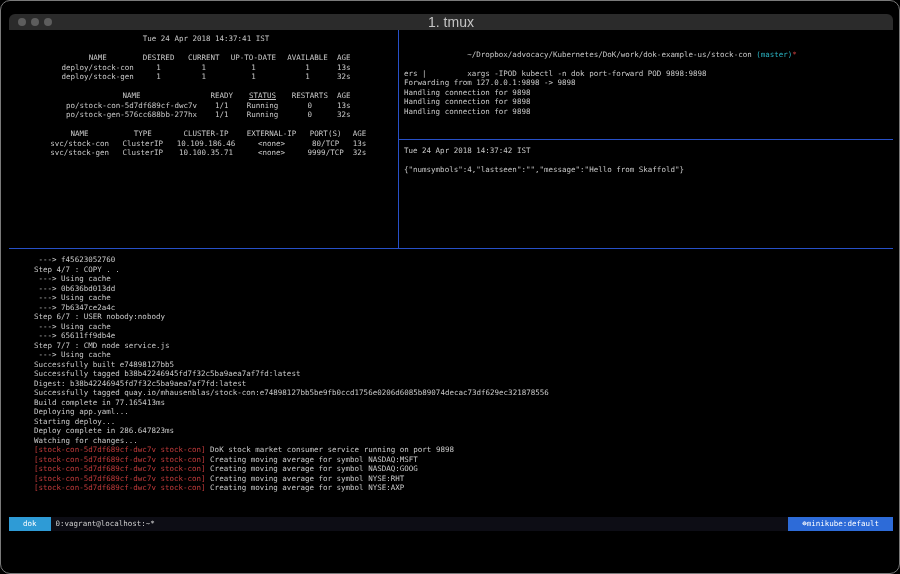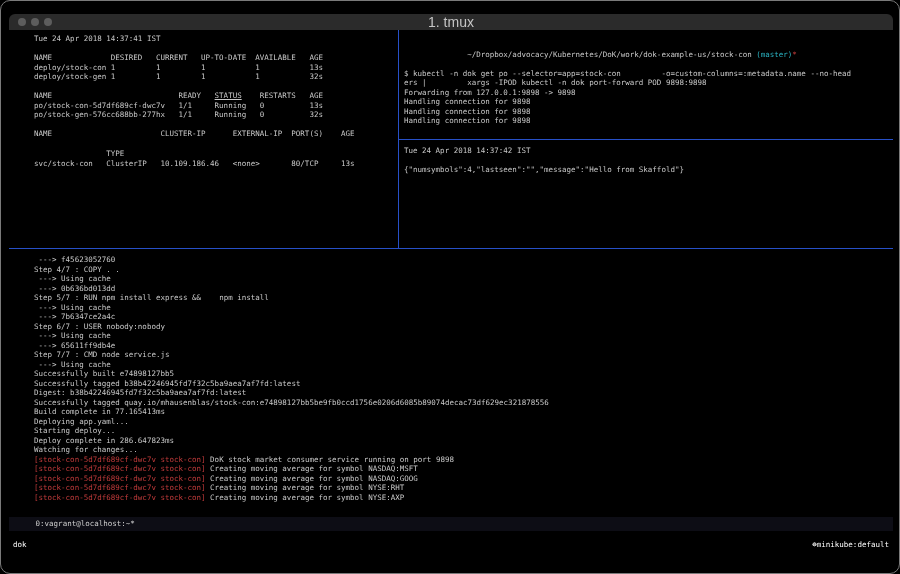--- a/index.html
+++ b/index.html
@@ -29,37 +29,37 @@
   .title {
     text-align: center; line-height: 16px;
     font-family: "Liberation Sans", sans-serif; font-size: 14px; color: #c5c5c5;
   }
   .term {
     font-family: "DejaVu Sans Mono", monospace; font-size: 7.5px; line-height: 9.5px;
     color: var(--fg); background: #000;
   }
   .top-row { display: flex; height: 219px; border-bottom: 1px solid var(--pane-border); }
   .pane { overflow: hidden; }
-  .pane-left { width: 390px; border-right: 1px solid var(--pane-border); padding: 4px 20px 0 25px; }
+  .pane-left { width: 390px; border-right: 1px solid var(--pane-border); padding: 4px 20px 0 25px; text-align: center; }
   .pane-right { flex: 1; display: flex; flex-direction: column; }
   .pane-tr-top { height: 110px; border-bottom: 1px solid var(--pane-border); padding: 10px 4px 0 5px; }
   .pane-tr-bottom { flex: 1; padding: 6px 4px 0 5px; }
   .bottom-pane { height: 268px; padding: 6px 4px 0 25px; }
   .line { white-space: pre; min-height: 9.5px; }
   .gap { height: 9.5px; }
   .trow { white-space: pre; min-height: 9.5px; }
   .trow .tcell { display: inline-block; white-space: pre; vertical-align: top; }
   .branch { color: var(--cyan); }
   .dirty { color: var(--red); }
   .log-prefix { color: var(--red); }
   .statusbar {
     height: 14px; background: var(--status-bg); display: flex; align-items: stretch;
     font-size: 7.5px; line-height: 14px; color: #cfcfcf;
   }
-  .chip { padding: 0 4px; white-space: pre; margin-top: 21px; }
+  .chip { padding: 0 14px; white-space: pre; }
   .chip.session { background: var(--session-chip); color: #ffffff; }
   .winname { padding-left: 5px; white-space: pre; }
   .spacer { flex: 1; }
   .chip.kube { background: var(--kube-chip); color: #ffffff; }
 </style>
 </head>
 <body>
 
 <div class="screen">
   <div class="window">
@@ -85,32 +85,32 @@
               <div class="trow"><span class="tcell" style="width: 17ch;">deploy/stock-gen</span><span class="tcell" style="width: 10ch;">1</span><span class="tcell" style="width: 10ch;">1</span><span class="tcell" style="width: 12ch;">1</span><span class="tcell" style="width: 12ch;">1</span><span class="tcell" style="width: 4ch;">32s</span></div>
             </div>
           <div class="gap"></div>
           <div>
               <div class="trow"><span class="tcell" style="width: 32ch;">NAME</span><span class="tcell" style="width: 8ch;">READY</span><span class="tcell" style="width: 10ch; text-decoration: underline;">STATUS</span><span class="tcell" style="width: 11ch;">RESTARTS</span><span class="tcell" style="width: 4ch;">AGE</span></div>
               <div class="trow"><span class="tcell" style="width: 32ch;">po/stock-con-5d7df689cf-dwc7v</span><span class="tcell" style="width: 8ch;">1/1</span><span class="tcell" style="width: 10ch;">Running</span><span class="tcell" style="width: 11ch;">0</span><span class="tcell" style="width: 4ch;">13s</span></div>
               <div class="trow"><span class="tcell" style="width: 32ch;">po/stock-gen-576cc688bb-277hx</span><span class="tcell" style="width: 8ch;">1/1</span><span class="tcell" style="width: 10ch;">Running</span><span class="tcell" style="width: 11ch;">0</span><span class="tcell" style="width: 4ch;">32s</span></div>
             </div>
           <div class="gap"></div>
           <div>
-              <div class="trow"><span class="tcell" style="width: 16ch;">NAME</span><span class="tcell" style="width: 12ch; margin-top: 20px;">TYPE</span><span class="tcell" style="width: 16ch;">CLUSTER-IP</span><span class="tcell" style="width: 13ch;">EXTERNAL-IP</span><span class="tcell" style="width: 11ch;">PORT(S)</span><span class="tcell" style="width: 4ch;">AGE</span></div>
+              <div class="trow"><span class="tcell" style="width: 16ch;">NAME</span><span class="tcell" style="width: 12ch;">TYPE</span><span class="tcell" style="width: 16ch;">CLUSTER-IP</span><span class="tcell" style="width: 13ch;">EXTERNAL-IP</span><span class="tcell" style="width: 11ch;">PORT(S)</span><span class="tcell" style="width: 4ch;">AGE</span></div>
               <div class="trow"><span class="tcell" style="width: 16ch;">svc/stock-con</span><span class="tcell" style="width: 12ch;">ClusterIP</span><span class="tcell" style="width: 16ch;">10.109.186.46</span><span class="tcell" style="width: 13ch;">&lt;none&gt;</span><span class="tcell" style="width: 11ch;">80/TCP</span><span class="tcell" style="width: 4ch;">13s</span></div>
+              <div class="trow"><span class="tcell" style="width: 16ch;">svc/stock-gen</span><span class="tcell" style="width: 12ch;">ClusterIP</span><span class="tcell" style="width: 16ch;">10.100.35.71</span><span class="tcell" style="width: 13ch;">&lt;none&gt;</span><span class="tcell" style="width: 11ch;">9999/TCP</span><span class="tcell" style="width: 4ch;">32s</span></div>
             </div>
         </div>
 
         <div class="pane-right">
           <div class="pane pane-tr-top">
             <div class="line">
               <span>~/Dropbox/advocacy/Kubernetes/DoK/work/dok-example-us/stock-con </span><span class="branch">(master)</span><span class="dirty">*</span>
             </div>
             <div>
-                <div class="line">$ kubectl -n dok get po --selector=app=stock-con         -o=custom-columns=:metadata.name --no-head</div>
                 <div class="line">ers |         xargs -IPOD kubectl -n dok port-forward POD 9898:9898</div>
                 <div class="line">Forwarding from 127.0.0.1:9898 -&gt; 9898</div>
                 <div class="line">Handling connection for 9898</div>
                 <div class="line">Handling connection for 9898</div>
                 <div class="line">Handling connection for 9898</div>
               </div>
           </div>
           <div class="pane pane-tr-bottom">
             <div class="line">Tue 24 Apr 2018 14:37:42 IST</div>
             <div class="gap"></div>
@@ -118,21 +118,20 @@
           </div>
         </div>
       </div>
 
       <div class="pane bottom-pane">
         <div>
             <div class="line"> ---&gt; f45623052760</div>
             <div class="line">Step 4/7 : COPY . .</div>
             <div class="line"> ---&gt; Using cache</div>
             <div class="line"> ---&gt; 0b636bd013dd</div>
-            <div class="line">Step 5/7 : RUN npm install express &amp;&amp;    npm install</div>
             <div class="line"> ---&gt; Using cache</div>
             <div class="line"> ---&gt; 7b6347ce2a4c</div>
             <div class="line">Step 6/7 : USER nobody:nobody</div>
             <div class="line"> ---&gt; Using cache</div>
             <div class="line"> ---&gt; 65611ff9db4e</div>
             <div class="line">Step 7/7 : CMD node service.js</div>
             <div class="line"> ---&gt; Using cache</div>
             <div class="line">Successfully built e74898127bb5</div>
             <div class="line">Successfully tagged b38b42246945fd7f32c5ba9aea7af7fd:latest</div>
             <div class="line">Digest: b38b42246945fd7f32c5ba9aea7af7fd:latest</div>

